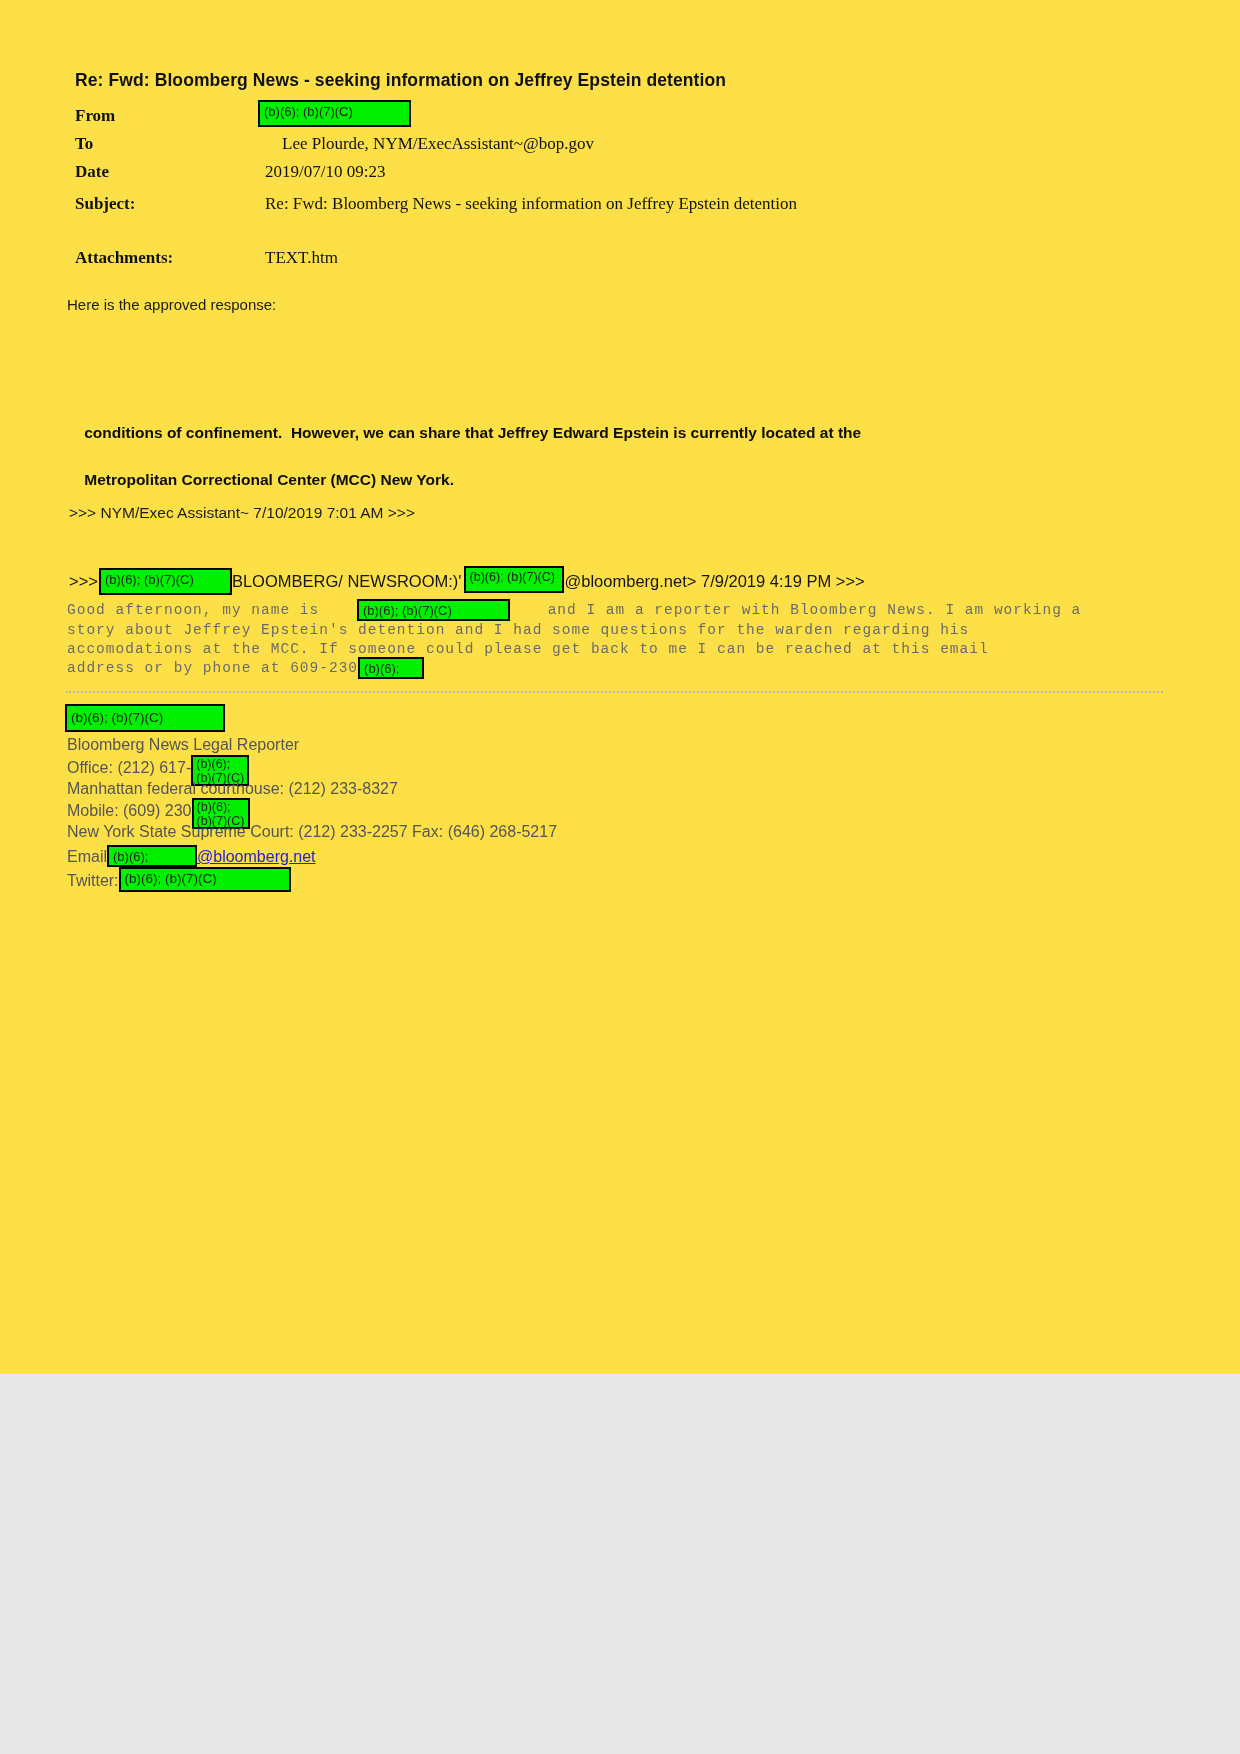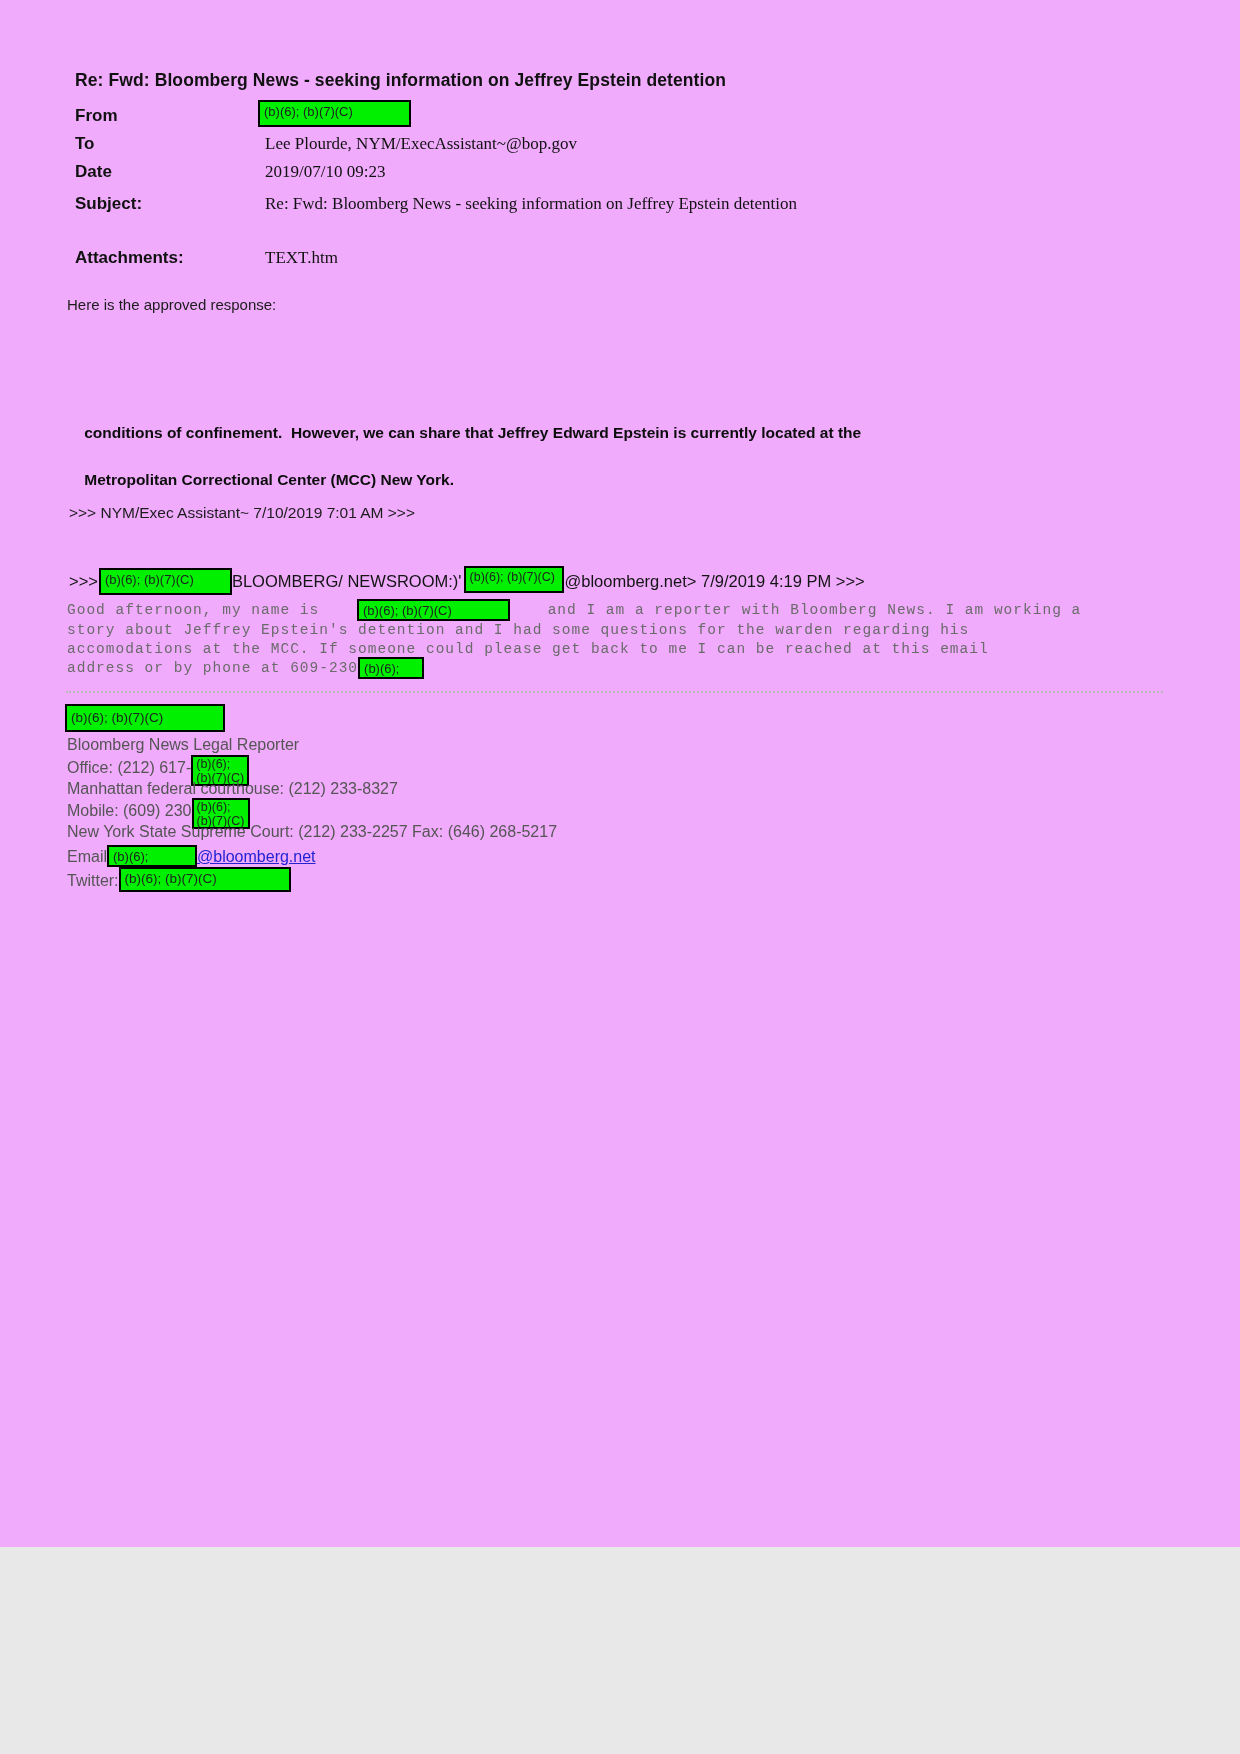--- a/index.html
+++ b/index.html
@@ -1,25 +1,25 @@
 <!DOCTYPE html>
 <html><head>
 <meta charset="utf-8">
 <style>
   html,body { margin:0; padding:0; background:#e8e8e8; }
   .page {
-    position:relative; width:1240px; height:1547px; background:#f0abfc;
+    position:relative; width:1240px; height:1374px; background:#fde047;
     font-family:"Liberation Sans", sans-serif; color:#111; overflow:hidden;
     margin:0 auto;
   }
   .abs { position:absolute; }
 
   
   .title { left:75px; top:70px; font-size:17.5px; font-weight:bold; letter-spacing:0.1px; }
-  .flabel { left:75px; font-size:17px; font-weight:bold; font-family:Liberation Sans, sans-serif; }
+  .flabel { left:75px; font-size:17px; font-weight:bold; font-family:Liberation Serif, serif; }
   .fvalue { left:265px; font-size:17px; font-family:"Liberation Serif", serif; }
 
   
   .redact {
     background:#00f000; border:2px solid #000; box-sizing:border-box;
     font-family:"Liberation Sans", sans-serif; font-size:13px; color:#1f1f1f;
     padding:2px 0 0 4px; overflow:hidden; white-space:nowrap; display:inline-block;
     vertical-align:middle;
   }
   .from-box { left:258px; top:100px; width:153px; height:27px; }
@@ -66,21 +66,21 @@
 <body>
 
 <div class="page">
 
   <div class="abs title">Re: Fwd: Bloomberg News - seeking information on Jeffrey Epstein detention</div>
 
   <div class="abs flabel" style="top:106px;">From</div>
   <div class="abs redact from-box">(b)(6); (b)(7)(C)</div>
 
   <div class="abs flabel" style="top:134px;">To</div>
-  <div class="abs fvalue" style="top:134px;">Lee Plourde, NYM/ExecAssistant~@bop.gov</div>
+  <div class="abs fvalue" style="top:134px;margin-left:17px;">Lee Plourde, NYM/ExecAssistant~@bop.gov</div>
 
   <div class="abs flabel" style="top:162px;">Date</div>
   <div class="abs fvalue" style="top:162px;">2019/07/10 09:23</div>
 
   <div class="abs flabel" style="top:194px;">Subject:</div>
   <div class="abs fvalue" style="top:192px; width:548px; line-height:23px;">Re: Fwd: Bloomberg News - seeking information on Jeffrey Epstein detention</div>
 
   <div class="abs flabel" style="top:248px;">Attachments:</div>
   <div class="abs fvalue" style="top:248px;">TEXT.htm</div>
 

